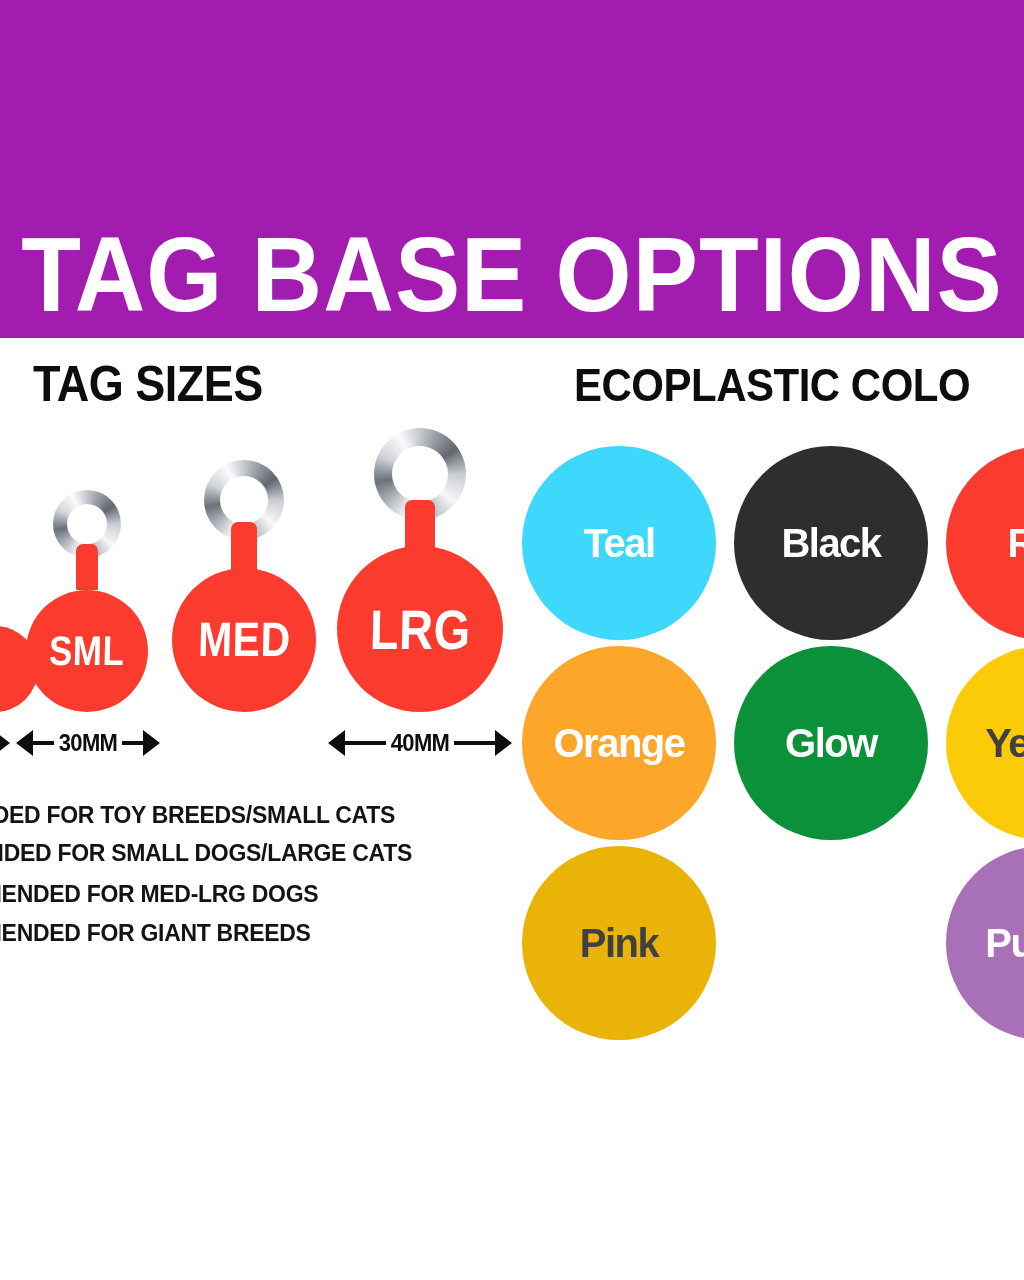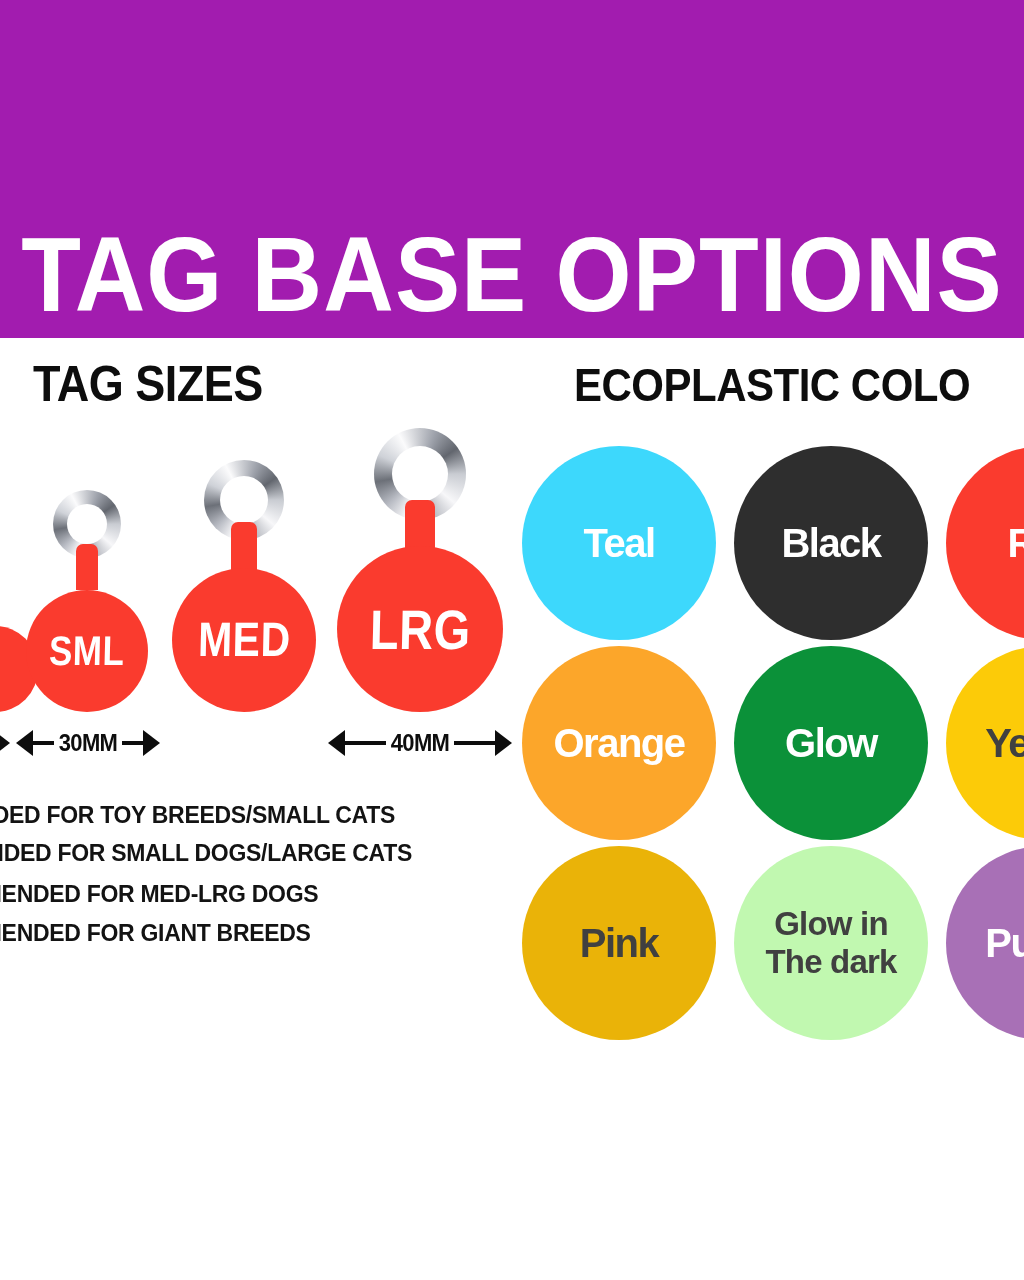--- a/index.html
+++ b/index.html
@@ -336,21 +336,18 @@
     <div class="swatch" style="left:222px; top:206px; width:194px; height:194px; background:#0b9139;">
       <span class="swatch-label" style="color:#ffffff;">Glow</span>
     </div>
     <div class="swatch" style="left:434px; top:206px; width:194px; height:194px; background:#fccb08;">
       <span class="swatch-label" style="color:#404040;">Yellow</span>
     </div>
 
     <div class="swatch" style="left:10px; top:406px; width:194px; height:194px; background:#eab308;">
       <span class="swatch-label" style="color:#404040;">Pink</span>
     </div>
-    <div class="swatch" style="left:222px; top:406px; width:194px; height:194px; background:#c1f8b0;">
-      <span class="swatch-label two-line" style="color:#404040; width:150px;">Glow in The dark</span>
-    </div>
     <div class="swatch" style="left:434px; top:406px; width:194px; height:194px; background:#a870b6;">
       <span class="swatch-label" style="color:#ffffff;">Purple</span>
     </div>
   </div>
 
 </div>
 
 </body></html>

